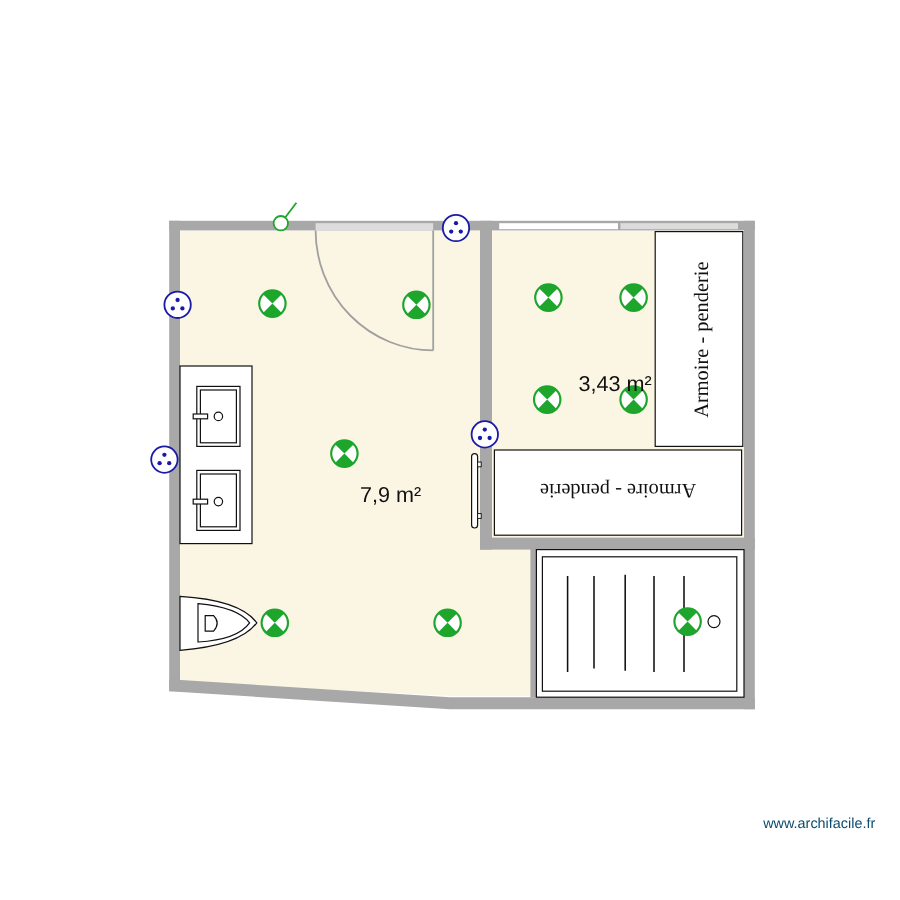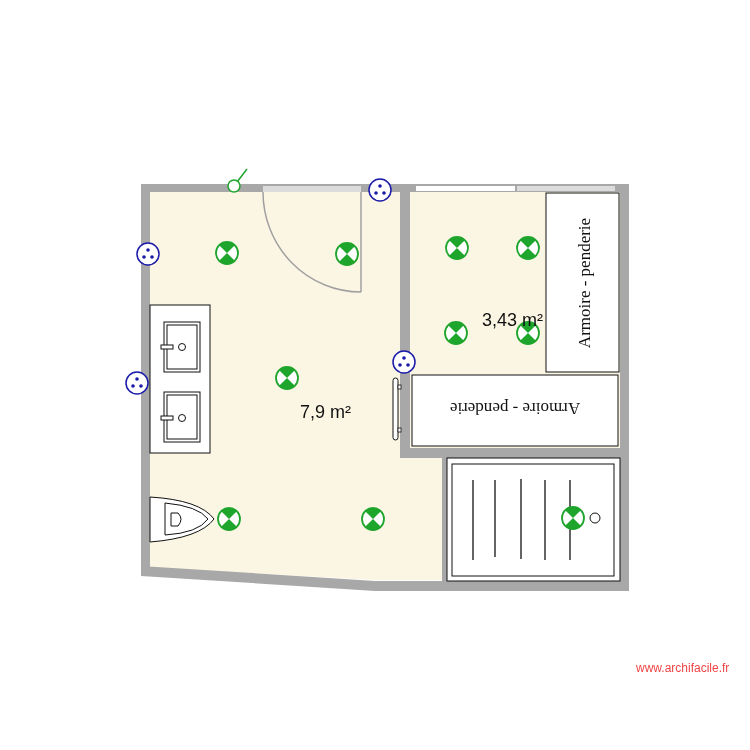--- a/index.html
+++ b/index.html
@@ -1,20 +1,20 @@
 <!DOCTYPE html>
 <html><head>
   <meta charset="utf-8">
   <style>
     html, body { margin: 0; padding: 0; background: #ffffff; }
     body { width: 750px; height: 750px; position: relative; overflow: hidden; font-family: "Liberation Sans", sans-serif; }
     svg { position: absolute; left: 0; top: 0; }
     .area-label { font-family: "Liberation Sans", sans-serif; font-size: 18px; fill: #111; }
     .furn-label { font-family: "Liberation Serif", serif; font-size: 17px; fill: #111; }
-    .watermark { position: absolute; left: 636px; top: 661px; font-family: "Liberation Sans", sans-serif; font-size: 12px; color: #ef4444; }
+    .watermark { position: absolute; left: 636px; top: 679px; font-family: "Liberation Sans", sans-serif; font-size: 12px; color: #0c4a6e; }
   </style>
 </head>
 <body>
 
 <svg width="750" height="750" viewBox="0 0 750 750">
 
   <polygon points="148,192 400,192 400,455 445,455 445,580 375,580 148,568" fill="#fbf6e4"></polygon>
   <rect x="410" y="192" width="210" height="258" fill="#fbf6e4"></rect>
 
   <rect x="141" y="184" width="488" height="8" fill="#a8a8a8"></rect>

